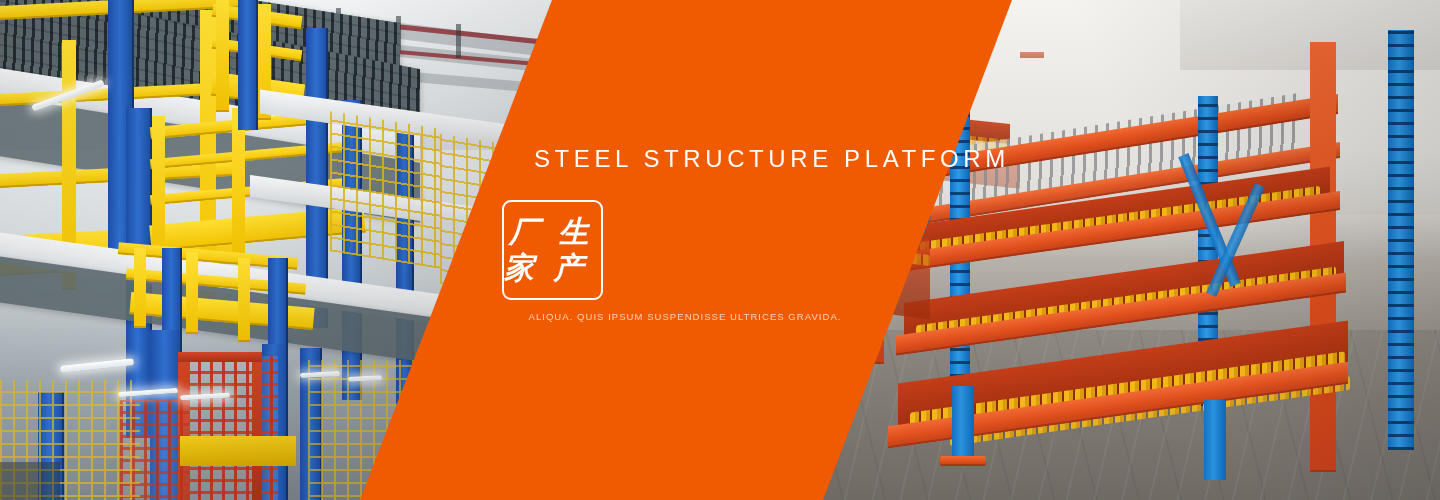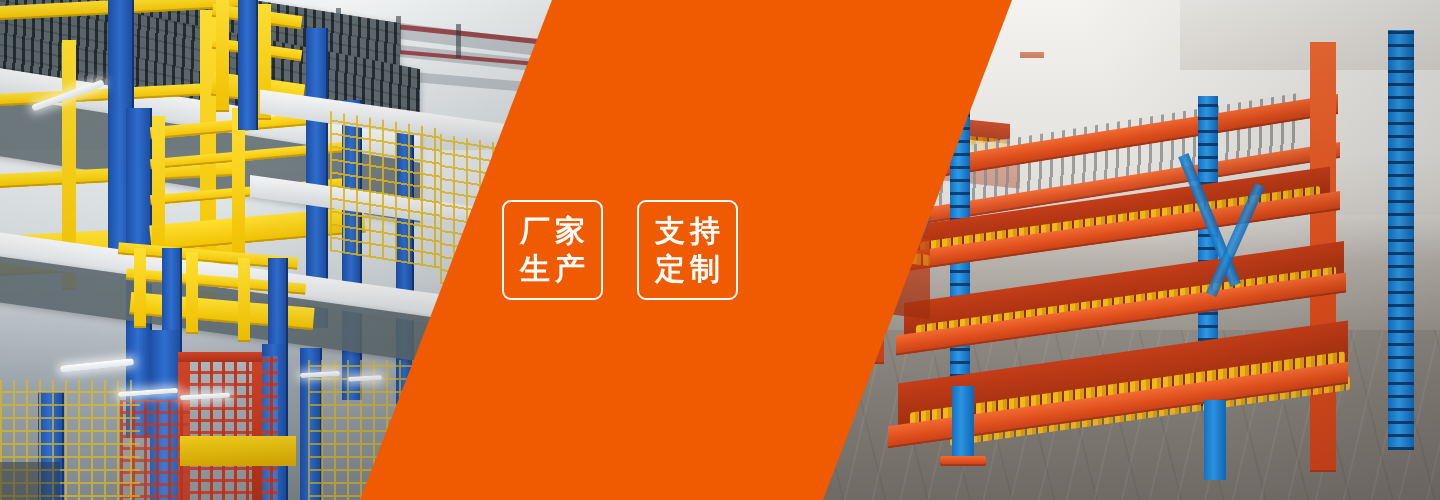--- a/index.html
+++ b/index.html
@@ -187,23 +187,24 @@
   }
 
   .tagbox-row{
     position:absolute; left:502px; top:200px;
     display:flex; gap:34px;
   }
   .tagbox{
     width:101px; height:100px;
     border:2px solid #ffffff;
     border-radius:9px;
-    display:flex; flex-direction:column;
+    display:flex; flex-direction:row;
     align-items:center; justify-content:center;
     gap:2px;
+    font-style:italic;
   }
   .tagbox span{
     font-size:30px; font-weight:bold;
     letter-spacing:5px; line-height:36px;
     text-indent:5px;
   }
 
   .lorem{
     position:absolute; left:430px; top:311px;
     width:510px; text-align:center;
@@ -384,35 +385,33 @@
     <div class="pr-blue" style="left:-10px;top:218px;width:16px;height:160px;opacity:.8;"></div>
 
     <div class="pr-shade"></div>
   </div>
 
   <div class="panel"></div>
 
   <div class="content">
 
 
+    <div class="subtitle">STEEL STRUCTURE PLATFORM</div>
 
     <div class="tagbox-row">
 
       <div class="tagbox">
         <span>厂家</span>
         <span>生产</span>
       </div>
 
-      <div class="tagbox">
-        <span>支持</span>
-        <span>定制</span>
-      </div>
 
 
     </div>
 
     <div class="lorem">
+      <div>ALIQUA. QUIS IPSUM SUSPENDISSE ULTRICES GRAVIDA.</div>
     </div>
 
 
   </div>
 
 </div>
 
 </body></html>

